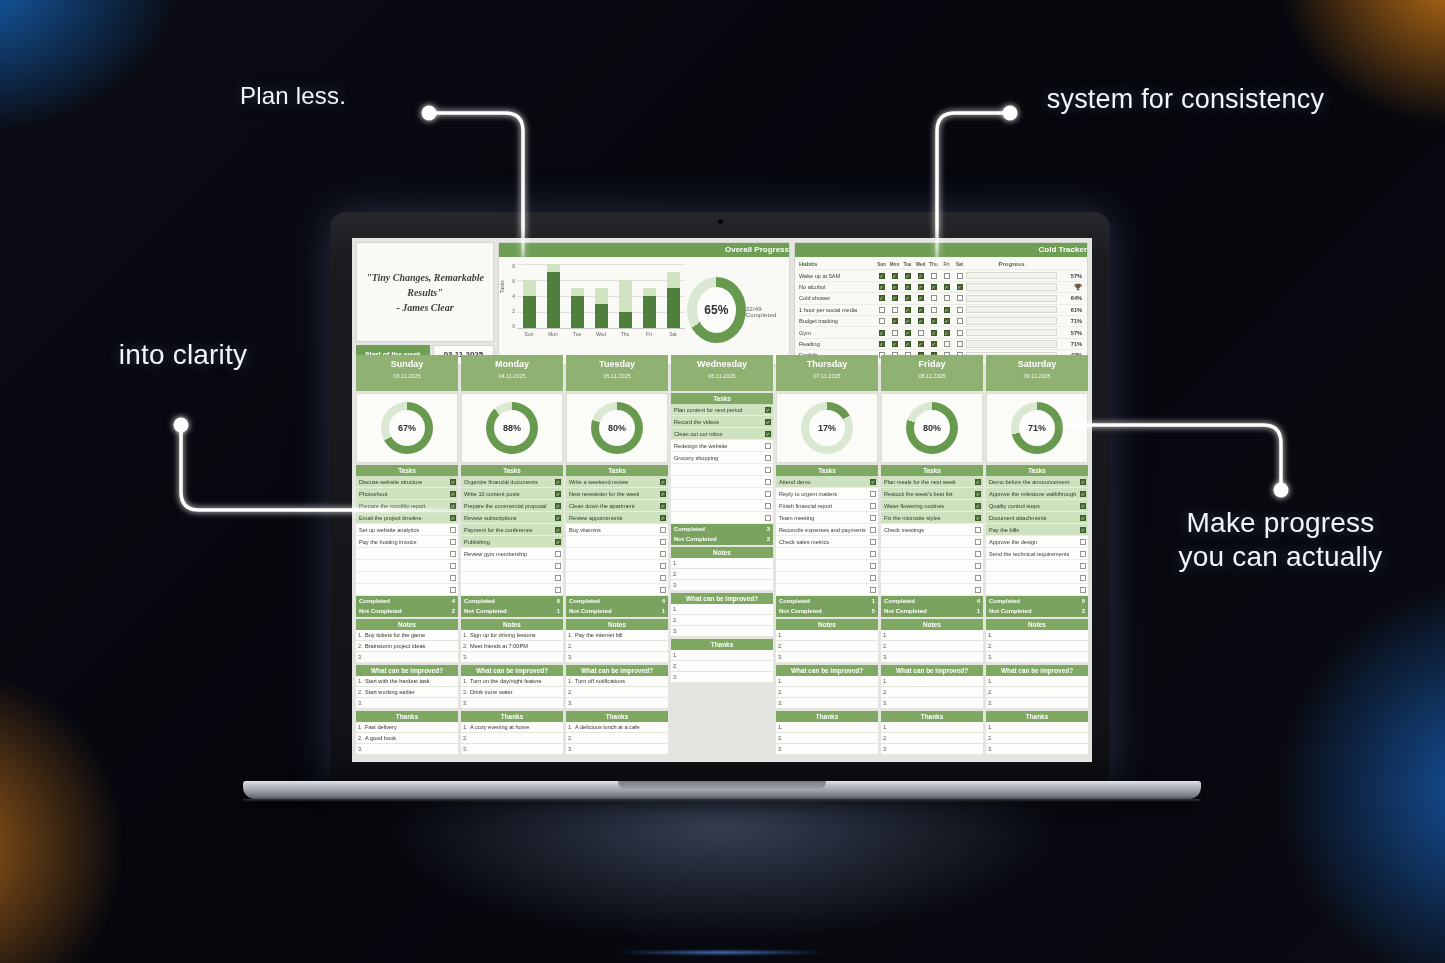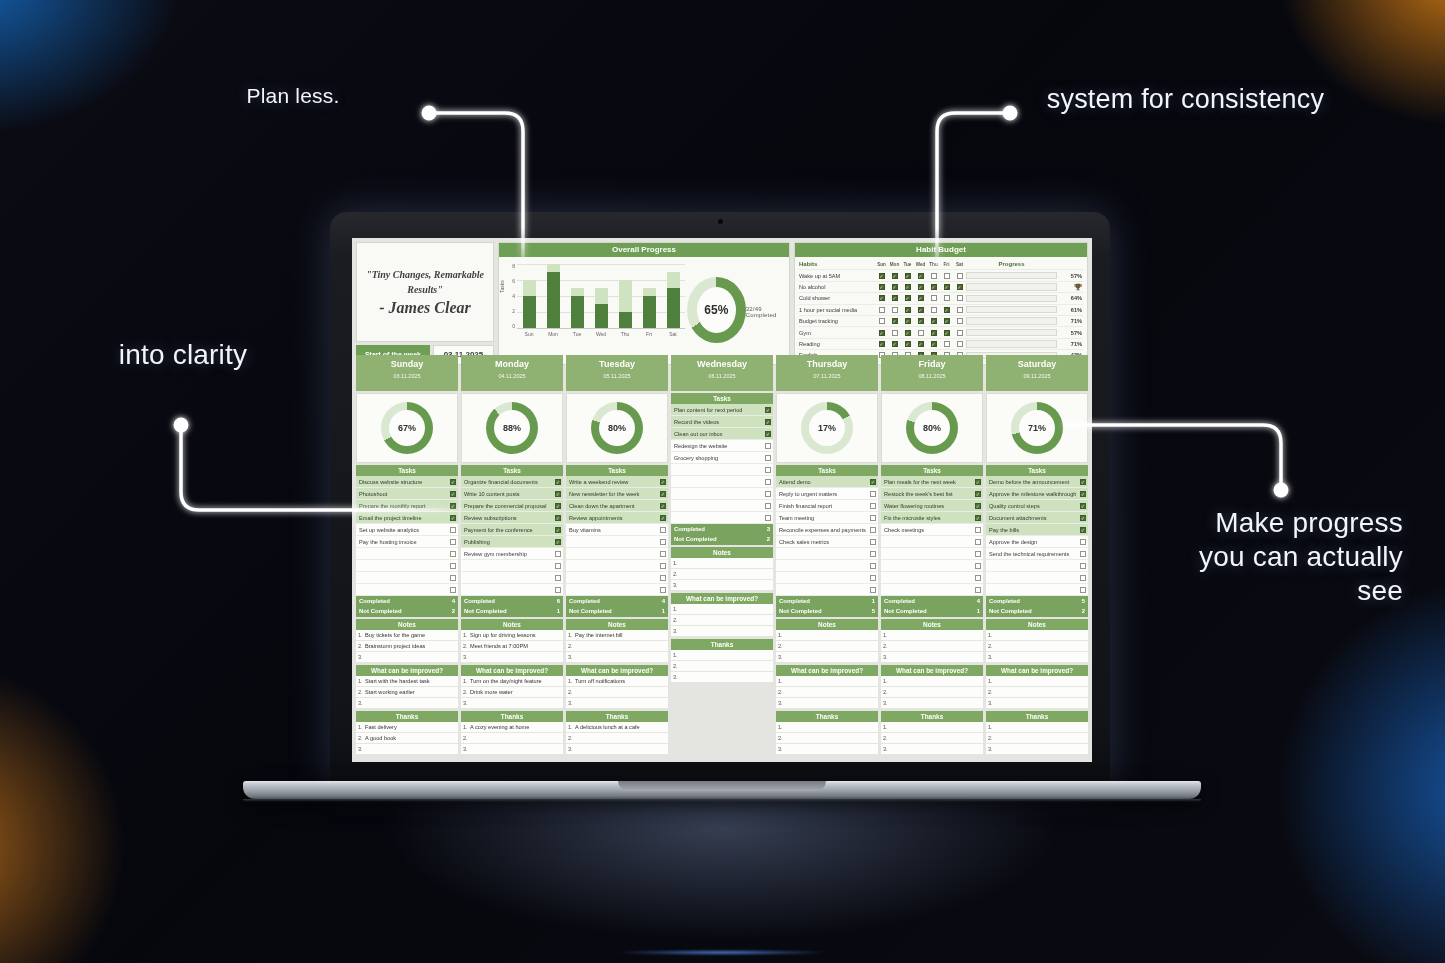--- a/index.html
+++ b/index.html
@@ -19,52 +19,52 @@
       radial-gradient(ellipse 300px 300px at 103% 82%, rgba(24,98,188,.85) 0%, rgba(24,98,188,0) 70%),
       radial-gradient(ellipse 560px 420px at 50% 52%, rgba(150,175,225,.38) 0%, rgba(150,175,225,0) 65%),
       radial-gradient(ellipse 480px 160px at 50% 86%, rgba(160,185,235,.30) 0%, rgba(160,185,235,0) 70%),
       linear-gradient(135deg,#0b0c14 0%,#06070d 45%,#0a0b12 100%);
   }
   .bottom-reflection{position:absolute;left:612px;top:950px;width:220px;height:5px;border-radius:50%;
     background:radial-gradient(ellipse at center, rgba(90,150,255,.9), rgba(90,150,255,0) 70%);filter:blur(1px);}
   
   .callout{position:absolute;color:#f2f5fa;text-align:center;font-weight:500;
     text-shadow:0 0 14px rgba(140,170,230,.35);letter-spacing:.2px;}
-  .callout div{line-height:34px;font-size:21px;}
+  .callout div{line-height:34px;font-size:24px;}
   #callout-plan{left:168px;top:79px;width:250px;}
   #callout-psych{left:1018px;top:83px;width:335px;}
   #callout-psych div{font-size:27px;line-height:33px;}
   #callout-chaos{left:78px;top:337px;width:210px;}
   #callout-chaos div{font-size:28px;line-height:35px;}
-  #callout-progress{left:1158px;top:506px;width:245px;text-align:right;}
+  #callout-progress{left:1158px;top:506px;width:245px;}
   #callout-progress div{font-size:28px;line-height:34px;}
   
   #connectors{position:absolute;inset:0;pointer-events:none;z-index:30;}
   
   .lid{position:absolute;left:330px;top:212px;width:780px;height:569px;
     background:linear-gradient(180deg,#26282d 0%,#1a1c20 8%,#121317 90%,#0c0d10 100%);
     border-radius:16px 16px 4px 4px;box-shadow:0 0 40px rgba(130,160,220,.25);}
   .camera-dot{position:absolute;left:50%;top:7px;width:5px;height:5px;margin-left:-2px;border-radius:50%;background:#060709;}
   .brand-label{position:absolute;left:0;right:0;bottom:5px;text-align:center;font-size:11px;color:#9aa0a8;letter-spacing:.3px;}
   .base{position:absolute;left:243px;top:781px;width:958px;height:18px;
     background:linear-gradient(180deg,#e4e7ec 0%,#c3c7cf 18%,#9aa0a9 55%,#73787f 85%,#4c5056 100%);
     border-radius:3px 3px 12px 12px;box-shadow:0 6px 18px rgba(0,0,0,.7);}
   .base-notch{position:absolute;left:50%;top:0;width:208px;height:10px;margin-left:-104px;
     background:linear-gradient(180deg,#777c84,#a7acb4);border-radius:0 0 10px 10px;}
   .base-edge{position:absolute;left:243px;top:799px;width:958px;height:3px;background:linear-gradient(180deg,#33363b,rgba(20,20,24,0));border-radius:0 0 10px 10px;}
   
   .screen{position:absolute;left:352px;top:238px;width:740px;height:524px;background:#e4e4e0;overflow:hidden;font-size:6px;color:#333;}
   .top-row{display:grid;grid-template-columns:138px 1fr 294px;gap:4px;padding:4px 4px 0 4px;height:110px;}
   .panel{background:#f9f9f6;border:1px solid #d6d6d0;box-sizing:border-box;}
-  .green-head{background:#6f9e55;color:#fff;font-weight:bold;font-size:8px;text-align:center;line-height:14px;height:14px;}
+  .green-head{background:#6f9e55;color:#fff;font-weight:bold;font-size:8px;text-align:right;line-height:14px;height:14px;}
   
   .quote-panel{display:flex;flex-direction:column;background:none;border:none;}
   .quote-card{flex:1;background:#f9f9f6;border:1px solid #d6d6d0;display:flex;flex-direction:column;justify-content:center;text-align:center;padding:2px 6px;}
   .quote-text{font-family:"Liberation Serif","DejaVu Serif",serif;font-style:italic;font-weight:bold;font-size:10px;line-height:1.5;color:#3f3f3f;}
-  .quote-author{font-family:"Liberation Serif","DejaVu Serif",serif;font-style:italic;font-weight:bold;font-size:16px;color:#3f3f3f;margin-top:2px;}
+  .quote-author{font-family:"Liberation Serif","DejaVu Serif",serif;font-style:italic;font-weight:bold;font-size:10px;color:#3f3f3f;margin-top:2px;}
   .week-row{display:flex;gap:3px;height:20px;margin-top:3px;}
   .week-label{flex:1.25;background:#6f9e55;color:#fff;font-weight:bold;font-size:7px;display:flex;align-items:center;justify-content:center;}
   .week-date{flex:1;background:#fbfbf8;border:1px solid #d6d6d0;color:#3a3a3a;font-weight:bold;font-size:8px;display:flex;align-items:center;justify-content:center;box-sizing:border-box;}
   
   .overall-body{display:flex;height:calc(100% - 14px);}
   .chart{flex:1;display:flex;padding:7px 2px 2px 6px;position:relative;}
   .ylab{position:absolute;left:0px;top:36px;font-size:5px;color:#666;transform:rotate(-90deg);transform-origin:left top;}
   .yaxis{width:10px;height:64px;display:flex;flex-direction:column;justify-content:space-between;align-items:flex-end;font-size:5px;color:#666;padding-right:2px;}
   .yaxis span{line-height:4px;}
   .plotwrap{flex:1;}
@@ -133,21 +133,20 @@
 </div>
 <div class="callout" id="callout-psych">
   <div>system for consistency</div>
 </div>
 <div class="callout" id="callout-chaos">
   <div>into clarity</div>
 </div>
 <div class="callout" id="callout-progress">
   <div>Make progress</div>
   <div>you can actually</div>
-  <div>see</div>
 </div>
 
 <div class="lid">
   <div class="camera-dot"></div>
 </div>
 <div class="base">
   <div class="base-notch"></div>
 </div>
 <div class="base-edge"></div>
 
@@ -222,21 +221,21 @@
         <div class="overall-donut-wrap">
           <div class="donut donut-big" id="overall-donut" style="--p: 65;">
             <span class="donut-pct">65%</span>
           </div>
           <div class="overall-completed">32/49 Completed</div>
         </div>
       </div>
     </div>
 
     <div class="panel">
-      <div class="green-head">Habit Budget</div>
+      <div class="green-head">Cold Tracker</div>
       <div class="habit-table">
         <div class="habit-hrow">
           <span class="hh" style="text-align:left">Habits</span>
           <span class="hd">Sun</span>
           <span class="hd">Mon</span>
           <span class="hd">Tue</span>
           <span class="hd">Wed</span>
           <span class="hd">Thu</span>
           <span class="hd">Fri</span>
           <span class="hd">Sat</span>

